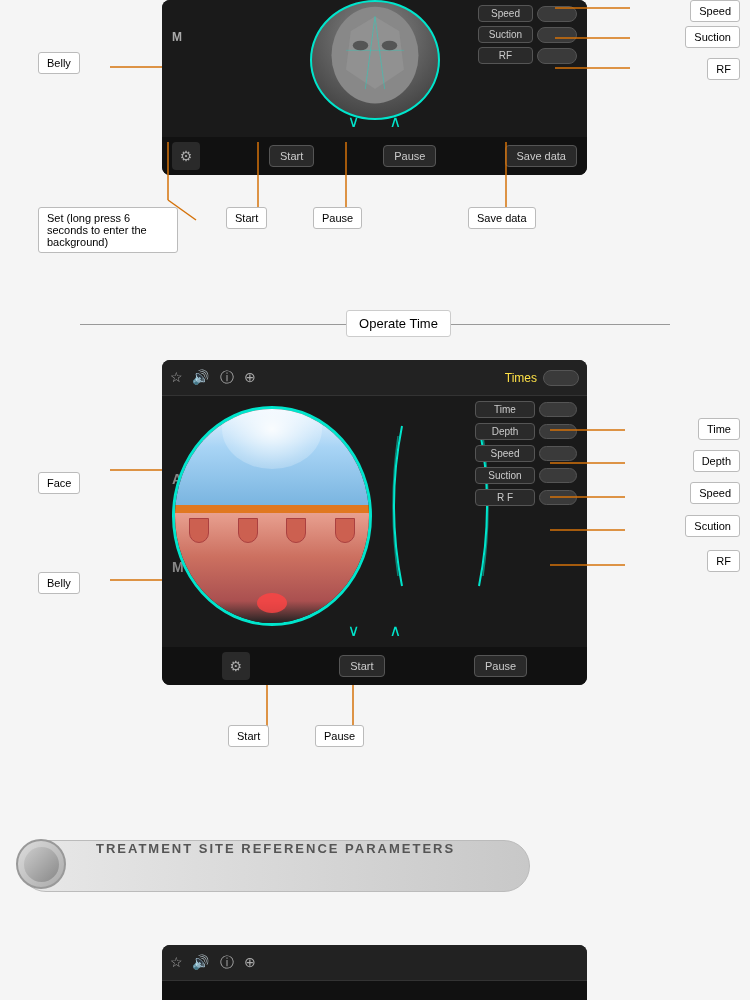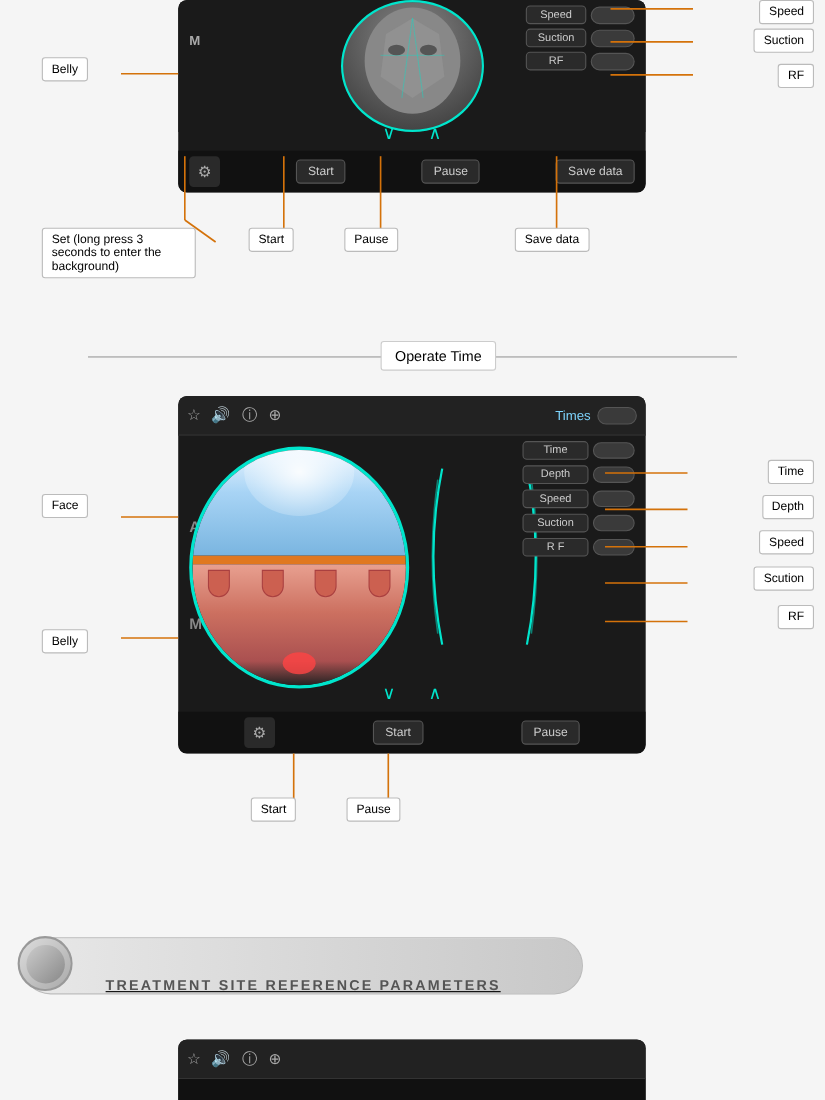--- a/index.html
+++ b/index.html
@@ -215,21 +215,21 @@
       display: flex;
       gap: 10px;
     }
 
     .icon-item {
       color: #aaa;
       font-size: 14px;
     }
 
     .times-label {
-      color: #7dd3fc;
+      color: #fde047;
       font-size: 12px;
     }
 
     .times-toggle {
       width: 36px;
       height: 16px;
       background: #3a3a3a;
       border-radius: 8px;
       border: 1px solid #555;
     }
@@ -398,30 +398,29 @@
       position: relative;
       width: 750px;
       height: 130px;
       background: #f5f5f5;
       margin-top: 10px;
     }
 
     .treatment-bar {
       position: absolute;
       left: 20px;
-      top: 52px;
+      top: 40px;
       width: 510px;
       height: 52px;
       background: linear-gradient(90deg, #e8e8e8 0%, #c8c8c8 100%);
       border-radius: 26px;
       display: flex;
-      align-items: flex-end;
+      align-items: flex-start;
       padding-left: 20px;
       border: 1px solid #bbb;
-      text-decoration: underline;
     }
 
     .treatment-icon {
       width: 50px;
       height: 50px;
       border-radius: 50%;
       background: linear-gradient(135deg, #ddd 0%, #aaa 100%);
       border: 2px solid #999;
       position: absolute;
       left: -5px;
@@ -568,21 +567,21 @@
 
     <line x1="506" y1="142" x2="506" y2="210" stroke="#d4720a" stroke-width="1.5"></line>
 
     <line x1="555" y1="8" x2="630" y2="8" stroke="#d4720a" stroke-width="1.5"></line>
     <line x1="555" y1="38" x2="630" y2="38" stroke="#d4720a" stroke-width="1.5"></line>
     <line x1="555" y1="68" x2="630" y2="68" stroke="#d4720a" stroke-width="1.5"></line>
   </svg>
 
   <div class="callout" style="left:38px; top:52px;">Belly</div>
   <div class="callout-multiline" style="left:38px; top:207px;">
-    <span>Set (long press 3 seconds to enter the background)</span>
+    <span>Set (long press 6 seconds to enter the background)</span>
   </div>
   <div class="callout" style="left:226px; top:207px;">Start</div>
   <div class="callout" style="left:313px; top:207px;">Pause</div>
   <div class="callout" style="left:468px; top:207px;">Save data</div>
 
   <div class="callout" style="right:10px; top:0px;">Speed</div>
   <div class="callout" style="right:10px; top:26px;">Suction</div>
   <div class="callout" style="right:10px; top:58px;">RF</div>
 </div>
 
@@ -689,21 +688,21 @@
 
     <line x1="353" y1="375" x2="353" y2="420" stroke="#d4720a" stroke-width="1.5"></line>
 
     <line x1="550" y1="120" x2="625" y2="120" stroke="#d4720a" stroke-width="1.5"></line>
     <line x1="550" y1="153" x2="625" y2="153" stroke="#d4720a" stroke-width="1.5"></line>
     <line x1="550" y1="187" x2="625" y2="187" stroke="#d4720a" stroke-width="1.5"></line>
     <line x1="550" y1="220" x2="625" y2="220" stroke="#d4720a" stroke-width="1.5"></line>
     <line x1="550" y1="255" x2="625" y2="255" stroke="#d4720a" stroke-width="1.5"></line>
   </svg>
 
-  <div class="callout" style="left:38px; top:139px;">Face</div>
+  <div class="callout" style="left:38px; top:162px;">Face</div>
   <div class="callout" style="left:38px; top:262px;">Belly</div>
   <div class="callout" style="left:228px; top:415px;">Start</div>
   <div class="callout" style="left:315px; top:415px;">Pause</div>
 
   <div class="callout" style="right:10px; top:108px;">Time</div>
   <div class="callout" style="right:10px; top:140px;">Depth</div>
   <div class="callout" style="right:10px; top:172px;">Speed</div>
   <div class="callout" style="right:10px; top:205px;margin-left:20px;">Scution</div>
   <div class="callout" style="right:10px; top:240px;">RF</div>
 </div>

